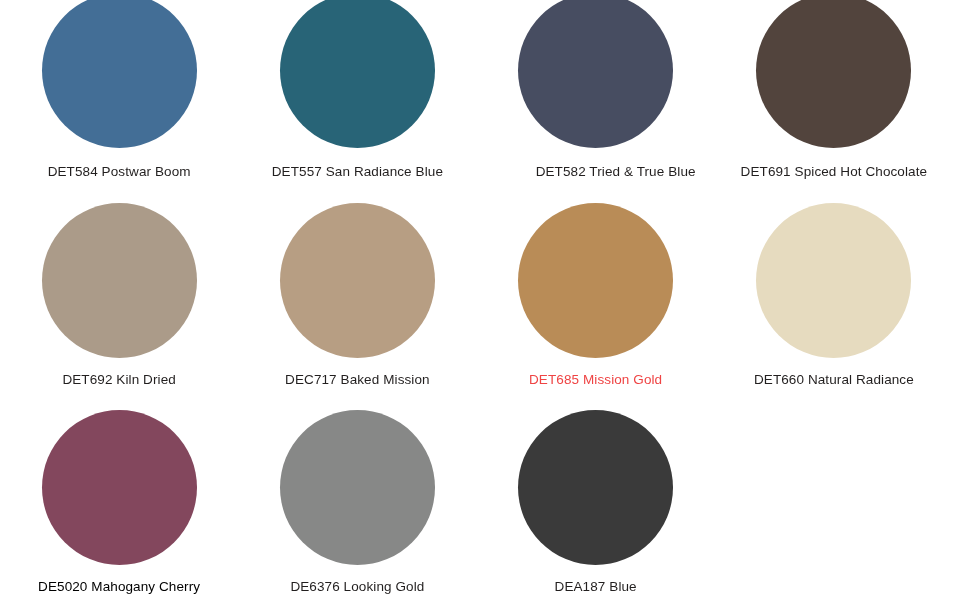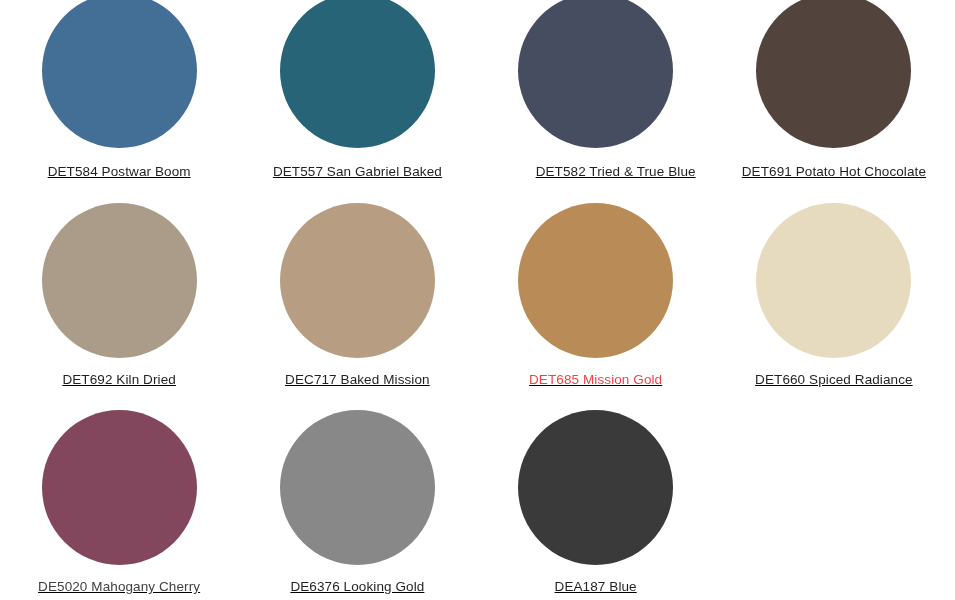--- a/index.html
+++ b/index.html
@@ -16,21 +16,20 @@
   }
 
   #palette-grid {
     position: relative;
     width: 953px;
     height: 600px;
     display: grid;
     grid-template-columns: repeat(4, 1fr);
     grid-template-rows: 203px 204px 193px;
     box-sizing: border-box;
-    text-decoration: underline;
   }
 
   .swatch-cell {
     position: relative;
     display: flex;
     flex-direction: column;
     align-items: center;
     justify-content: flex-start;
   }
 
@@ -65,56 +64,56 @@
 
 <div id="palette-grid">
 
   <div class="swatch-cell row-1">
     <div class="swatch-circle" style="background-color: rgb(67, 110, 150);"></div>
     <div class="swatch-label" style="color: rgb(34, 31, 31);">DET584 Postwar Boom</div>
   </div>
 
   <div class="swatch-cell row-1">
     <div class="swatch-circle" style="background-color: rgb(40, 100, 119);"></div>
-    <div class="swatch-label" style="color: rgb(34, 31, 31);">DET557 San Gabriel Baked</div>
+    <div class="swatch-label" style="color: rgb(34, 31, 31);">DET557 San Radiance Blue</div>
   </div>
 
   <div class="swatch-cell row-1">
     <div class="swatch-circle" style="background-color: rgb(71, 77, 97);"></div>
     <div class="swatch-label" style="color: rgb(34, 31, 31); margin-left: 40px;">DET582 Tried &amp; True Blue</div>
   </div>
 
   <div class="swatch-cell row-1">
     <div class="swatch-circle" style="background-color: rgb(82, 68, 61);"></div>
-    <div class="swatch-label" style="color: rgb(34, 31, 31);">DET691 Potato Hot Chocolate</div>
+    <div class="swatch-label" style="color: rgb(34, 31, 31);">DET691 Spiced Hot Chocolate</div>
   </div>
 
   <div class="swatch-cell row-2">
     <div class="swatch-circle" style="background-color: rgb(171, 155, 137);"></div>
     <div class="swatch-label" style="color: rgb(34, 31, 31);">DET692 Kiln Dried</div>
   </div>
 
   <div class="swatch-cell row-2">
     <div class="swatch-circle" style="background-color: rgb(183, 158, 131);"></div>
     <div class="swatch-label" style="color: rgb(34, 31, 31);">DEC717 Baked Mission</div>
   </div>
 
   <div class="swatch-cell row-2">
     <div class="swatch-circle" style="background-color: rgb(185, 140, 87);"></div>
     <div class="swatch-label" style="color: #ef4444;">DET685 Mission Gold</div>
   </div>
 
   <div class="swatch-cell row-2">
     <div class="swatch-circle" style="background-color: rgb(230, 219, 191);"></div>
-    <div class="swatch-label" style="color: rgb(34, 31, 31);">DET660 Spiced Radiance</div>
+    <div class="swatch-label" style="color: rgb(34, 31, 31);">DET660 Natural Radiance</div>
   </div>
 
   <div class="swatch-cell row-3">
     <div class="swatch-circle" style="background-color: rgb(131, 71, 93);"></div>
-    <div class="swatch-label" style="color: #404040;">DE5020 Mahogany Cherry</div>
+    <div class="swatch-label" style="color: #000000;">DE5020 Mahogany Cherry</div>
   </div>
 
   <div class="swatch-cell row-3">
     <div class="swatch-circle" style="background-color: rgb(135, 136, 135);"></div>
     <div class="swatch-label" style="color: rgb(34, 31, 31);">DE6376 Looking Gold</div>
   </div>
 
 
   <div class="swatch-cell row-3">
     <div class="swatch-circle" style="background-color: rgb(58, 58, 58);"></div>

